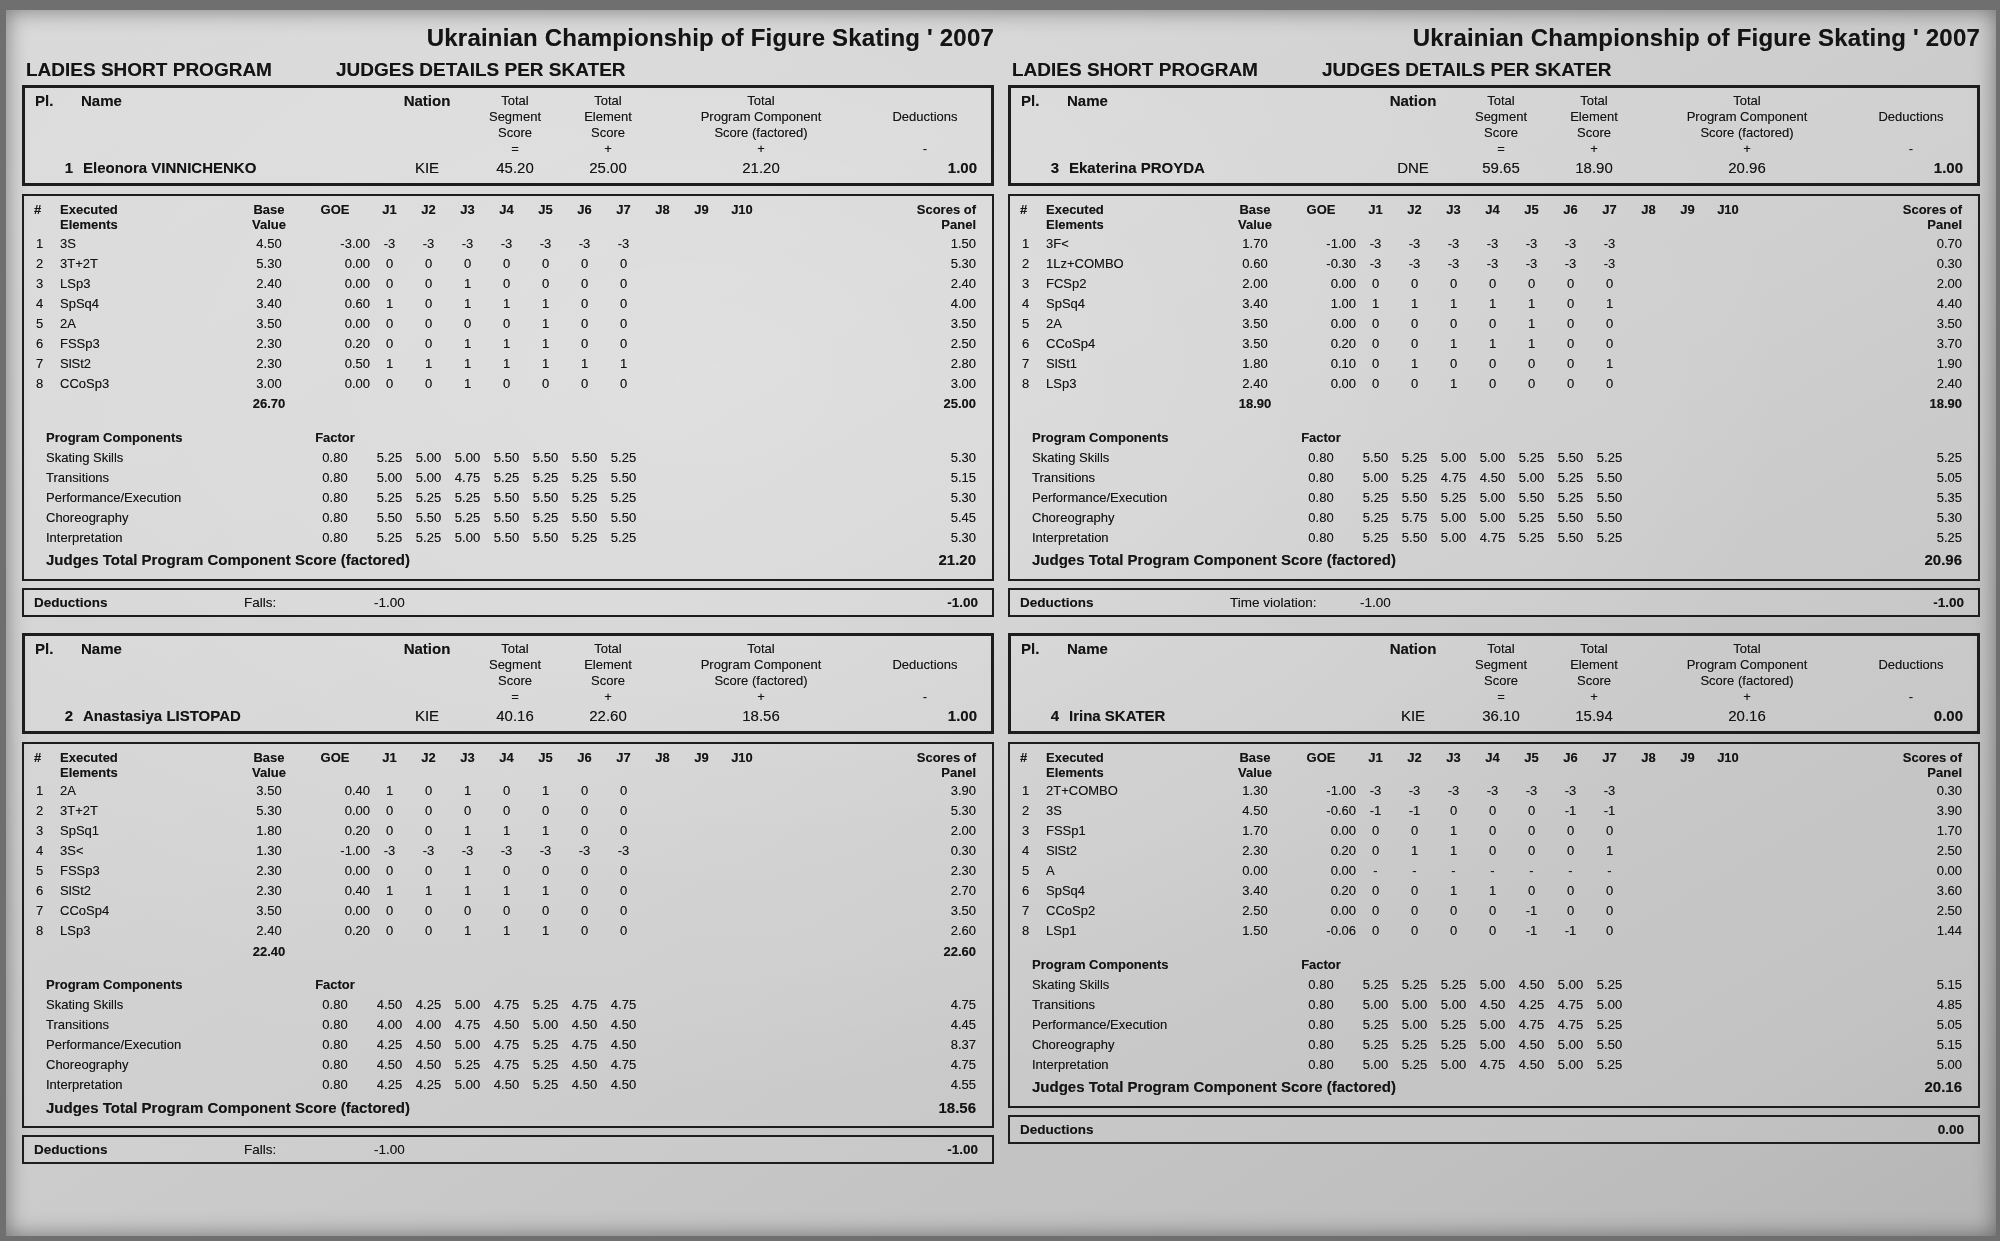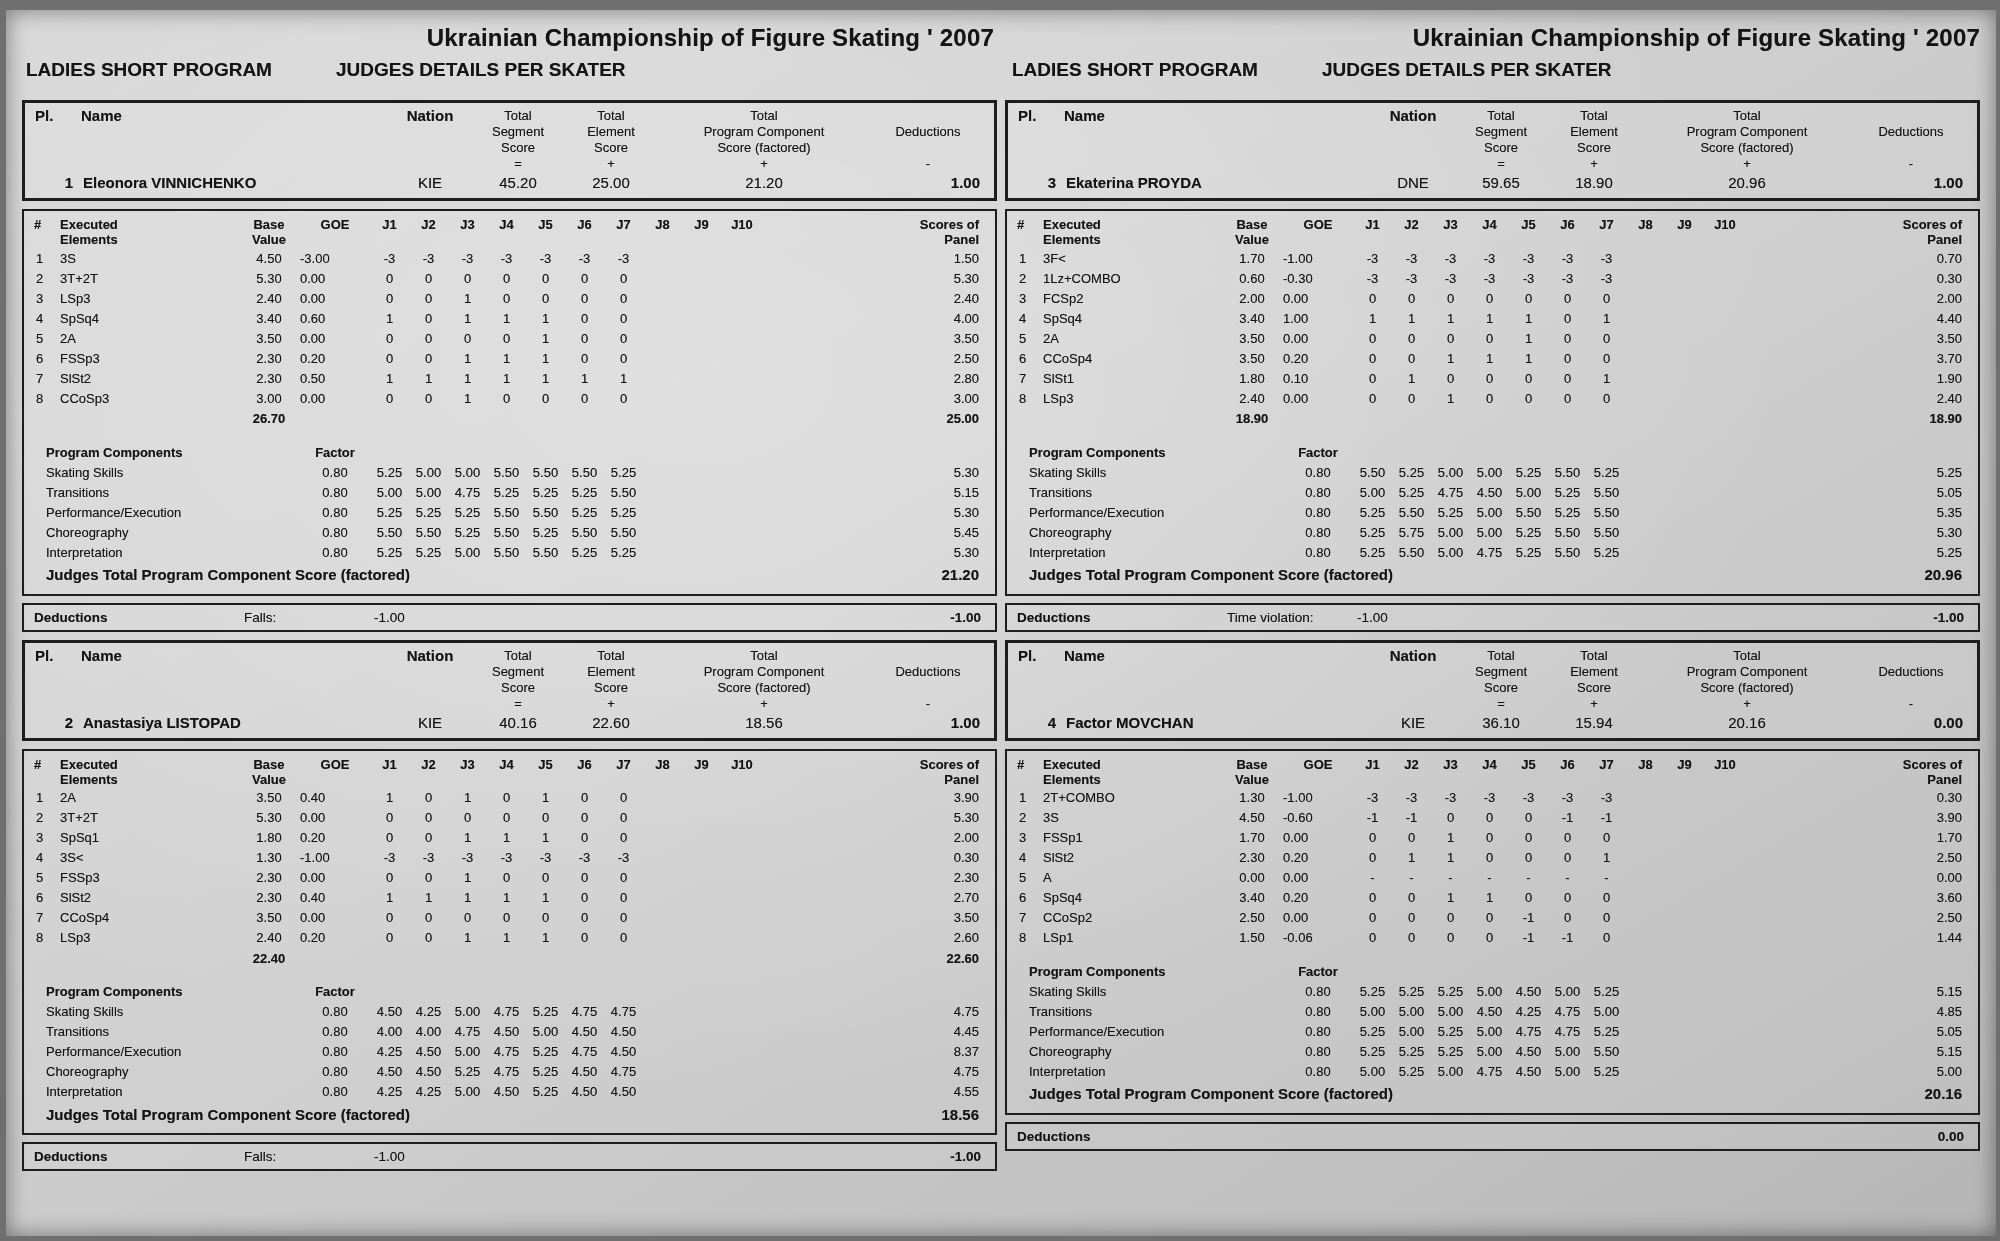--- a/index.html
+++ b/index.html
@@ -20,21 +20,21 @@
     box-shadow:0 0 22px rgba(0,0,0,.45) inset;
   }
   .titles { display:grid; grid-template-columns:1fr 1fr; column-gap:14px; }
   .title-block { padding-left:4px; }
   .main-title { font-size:24px; font-weight:bold; letter-spacing:.2px;text-align:right; }
   .subtitle-row { display:flex; gap:64px; margin-top:7px; }
   .subtitle { font-size:19px; font-weight:bold; }
 
   #panels {
     display:grid; grid-template-columns:1fr 1fr;
-    column-gap:14px; row-gap:16px; margin-top:19px;gap:8px;
+    column-gap:14px; row-gap:16px; margin-top:4px;
   }
   .panel { }
 
   
   .summary {
     border:3px solid #1d1d1d; padding:5px 10px 7px 10px;
     background:rgba(255,255,255,.10);
   }
   .summary-grid { display:grid; grid-template-columns:46px 1fr 80px 96px 90px 216px 112px; }
   .hcell { font-size:13px; text-align:center; line-height:16px; }
@@ -54,21 +54,21 @@
   }
   table.details { width:100%; border-collapse:collapse; table-layout:fixed; font-size:13px; }
   table.details th { font-weight:bold; vertical-align:top; padding:1px 0; }
   table.details td { padding:2.5px 0; }
   .th-left { text-align:left; }
   .th-center { text-align:center; }
   .th-right { text-align:right; padding-right:6px !important; }
   .c-num { text-align:left; padding-left:2px !important; }
   .c-name { text-align:left; }
   .c-base { text-align:center; }
-  .c-goe { text-align:left; }
+  .c-goe { text-align:right; }
   .c-j { text-align:center; }
   .c-panel { text-align:right; padding-right:6px !important; }
   tr.total-row td { font-weight:bold; padding-top:3px; }
   tr.spacer-row td { height:14px; }
   tr.comp-head td { font-weight:bold; padding-top:2px; }
   .comp-name { text-align:left; padding-left:12px !important; }
   .comp-factor { text-align:center; }
   tr.judges-total td { font-weight:bold; font-size:15px; padding-top:4px; }
 
   
@@ -1249,21 +1249,21 @@
         </div>
         <div class="hcell">
           <span class="hline"></span>
           <span class="hline">Deductions</span>
           <span class="hline"></span>
           <span class="hline">-</span>
         </div>
       </div>
       <div class="vrow">
         <div class="vcell place">4</div>
-        <div class="vcell name">Factor MOVCHAN</div>
+        <div class="vcell name">Irina SKATER</div>
         <div class="vcell">KIE</div>
         <div class="vcell">36.10</div>
         <div class="vcell">15.94</div>
         <div class="vcell">20.16</div>
         <div class="vcell ded">0.00</div>
       </div>
     </div>
 
     <div class="details-box">
       <table class="details">

